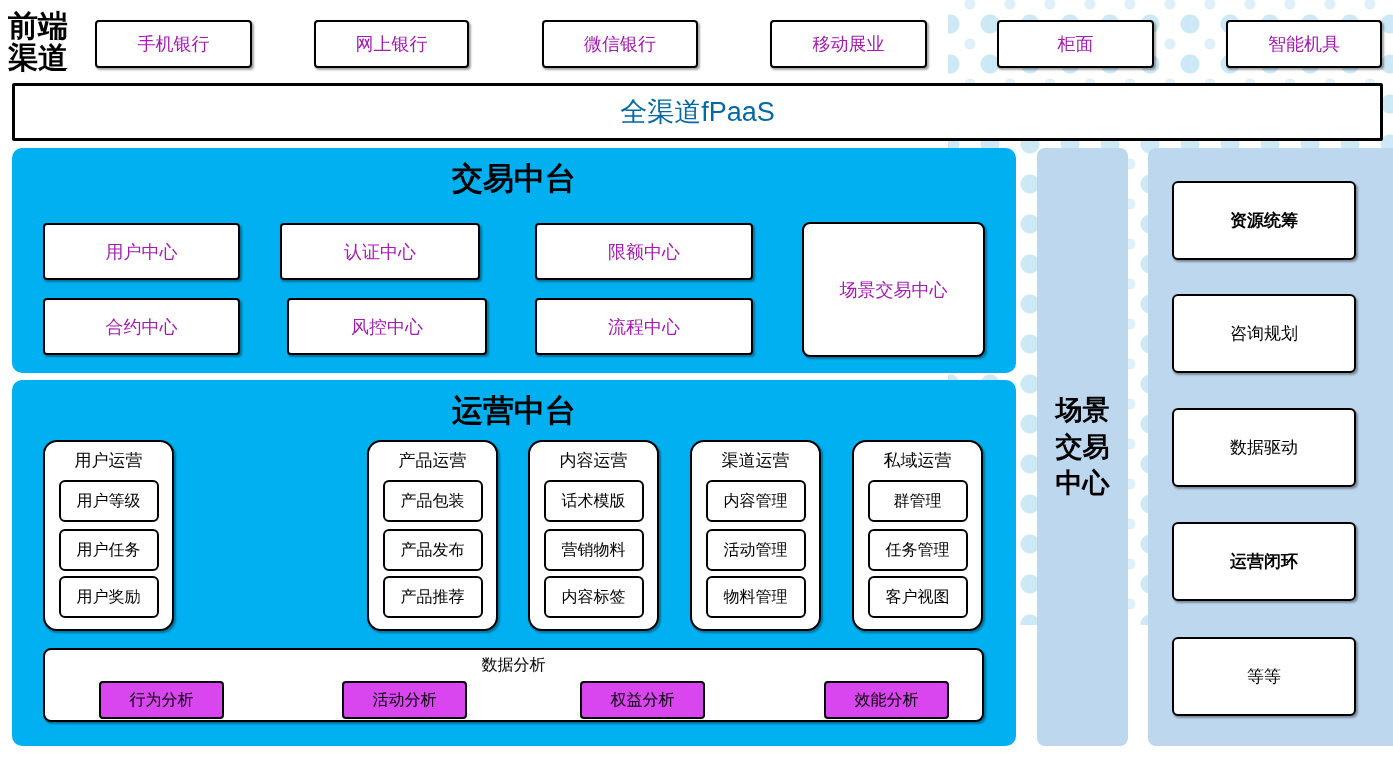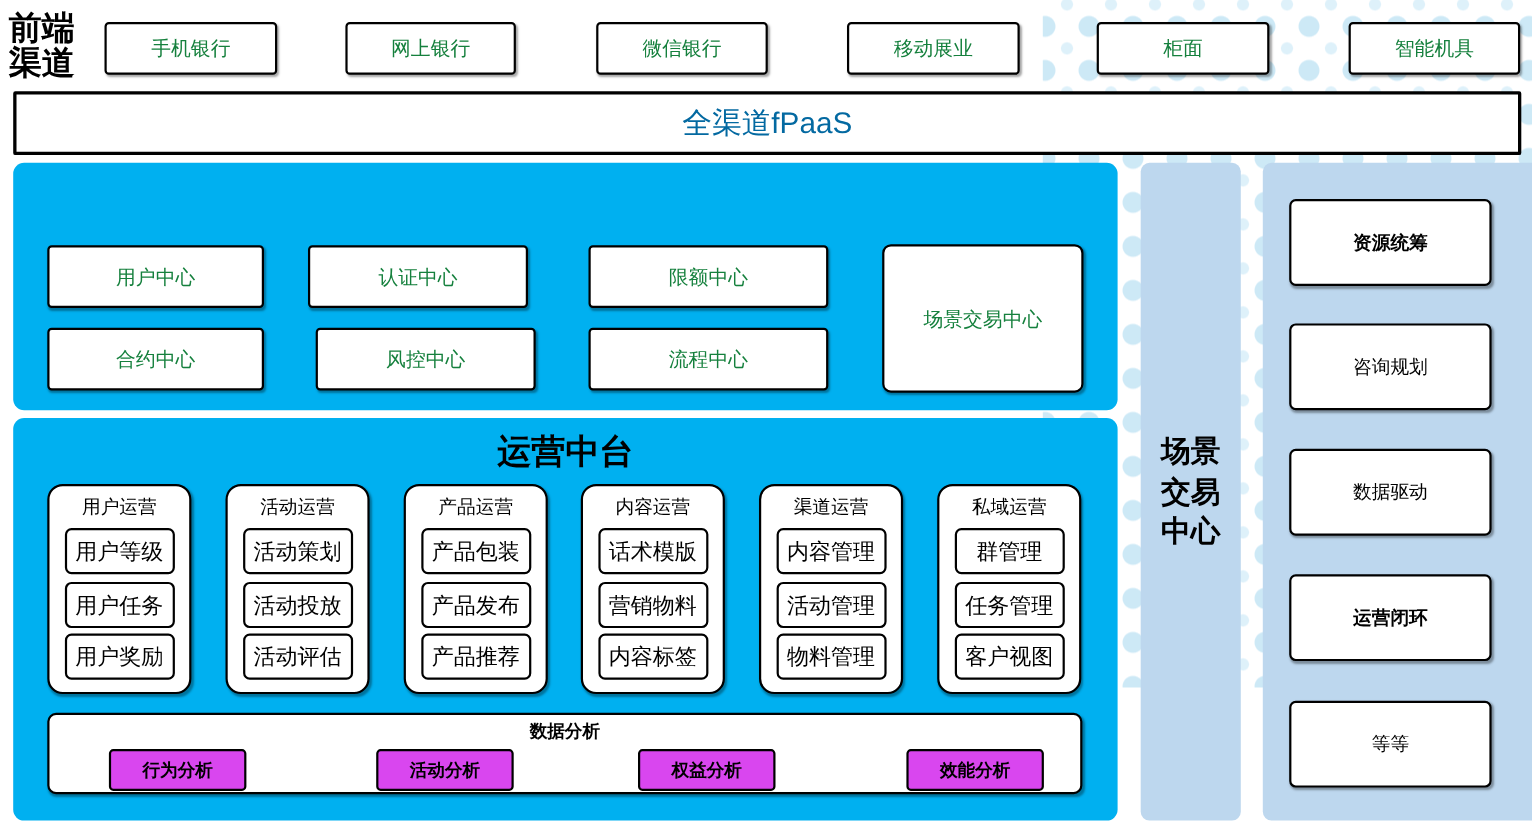--- a/index.html
+++ b/index.html
@@ -24,21 +24,21 @@
     left:8px;top:10px;width:84px;height:64px;
     font-family:"Liberation Serif","DejaVu Serif",serif;
     font-weight:bold;font-size:30px;line-height:1.08;color:#000;
     text-align:left;
   }
 
   
   .wbox{
     background:#fff;border:2px solid #000;border-radius:4px;
     box-shadow:1.5px 2px 2px rgba(0,0,0,0.35);
-    color:#15803d;
+    color:#a21caf;
   }
 
   .chbox{top:20px;height:44px;font-size:18px;}
 
   .fpaas{
     left:12px;top:83px;width:1365px;height:52px;
     background:#fff;border:3px solid #000;border-radius:2px;
     font-size:27px;color:#0369a1;
   }
 
@@ -62,29 +62,28 @@
     box-shadow:1.5px 2px 2px rgba(0,0,0,0.35);
   }
   .op-col-header{
     position:absolute;left:0;top:7px;width:100%;text-align:center;
     font-size:17px;color:#000;
   }
   .op-item{
     position:absolute;left:50%;transform:translateX(-50%);
     width:96px;height:38px;
     background:#fff;border:2px solid #000;border-radius:6px;
-    font-size:20px;color:#000;text-align:center;
+    font-size:16px;color:#000;text-align:center;
   }
   .op-item.r1{top:38px;} .op-item.r2{top:87px;} .op-item.r3{top:134px;}
 
   .analysis{
     position:absolute;left:31px;top:268px;width:937px;height:70px;
     background:#fff;border:2px solid #000;border-radius:8px;
     box-shadow:1.5px 2px 2px rgba(0,0,0,0.35);
-    font-weight:bold;
   }
   .analysis-header{
     position:absolute;left:0;top:5px;width:100%;text-align:center;
     font-size:16px;color:#000;
   }
   .analysis-item{
     position:absolute;top:31px;width:121px;height:34px;
     background:#d946ef;border:2px solid #000;border-radius:4px;
     font-size:16px;color:#000;
   }
@@ -121,43 +120,38 @@
   <div class="abs center-flex wbox chbox" style="left:95px;width:153px;">手机银行</div>
   <div class="abs center-flex wbox chbox" style="left:314px;width:151px;">网上银行</div>
   <div class="abs center-flex wbox chbox" style="left:542px;width:152px;">微信银行</div>
   <div class="abs center-flex wbox chbox" style="left:770px;width:153px;">移动展业</div>
   <div class="abs center-flex wbox chbox" style="left:997px;width:153px;">柜面</div>
   <div class="abs center-flex wbox chbox" style="left:1226px;width:152px;">智能机具</div>
 
   <div class="abs center-flex fpaas">全渠道fPaaS</div>
 
   <div class="abs panel panel-tx">
+    <div class="panel-title">交易中台</div>
     <div class="center-flex wbox tx-box" style="left:31px;top:75px;width:193px;">用户中心</div>
     <div class="center-flex wbox tx-box" style="left:268px;top:75px;width:196px;">认证中心</div>
     <div class="center-flex wbox tx-box" style="left:523px;top:75px;width:214px;">限额中心</div>
     <div class="center-flex wbox tx-box" style="left:31px;top:150px;width:193px;">合约中心</div>
     <div class="center-flex wbox tx-box" style="left:275px;top:150px;width:196px;">风控中心</div>
     <div class="center-flex wbox tx-box" style="left:523px;top:150px;width:214px;">流程中心</div>
     <div class="center-flex wbox scene-box">场景交易中心</div>
   </div>
 
   <div class="abs panel panel-op">
     <div class="panel-title">运营中台</div>
 
     <div class="op-col" style="left:31px;">
       <div class="op-col-header">用户运营</div>
       <div class="center-flex op-item r1">用户等级</div>
       <div class="center-flex op-item r2">用户任务</div>
       <div class="center-flex op-item r3">用户奖励</div>
-    </div>
-    <div class="op-col" style="left:193px;">
-      <div class="op-col-header">活动运营</div>
-      <div class="center-flex op-item r1">活动策划</div>
-      <div class="center-flex op-item r2">活动投放</div>
-      <div class="center-flex op-item r3">活动评估</div>
     </div>
     <div class="op-col" style="left:355px;">
       <div class="op-col-header">产品运营</div>
       <div class="center-flex op-item r1">产品包装</div>
       <div class="center-flex op-item r2">产品发布</div>
       <div class="center-flex op-item r3">产品推荐</div>
     </div>
     <div class="op-col" style="left:516px;">
       <div class="op-col-header">内容运营</div>
       <div class="center-flex op-item r1">话术模版</div>

